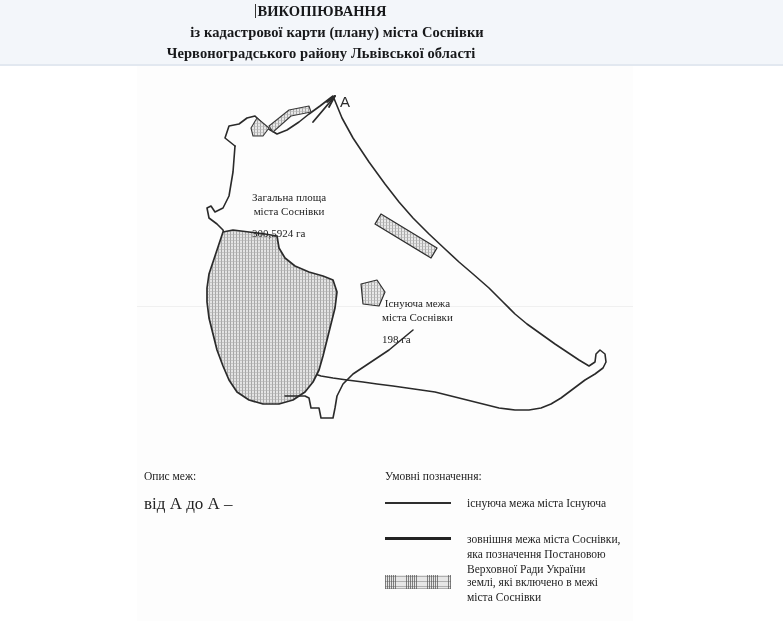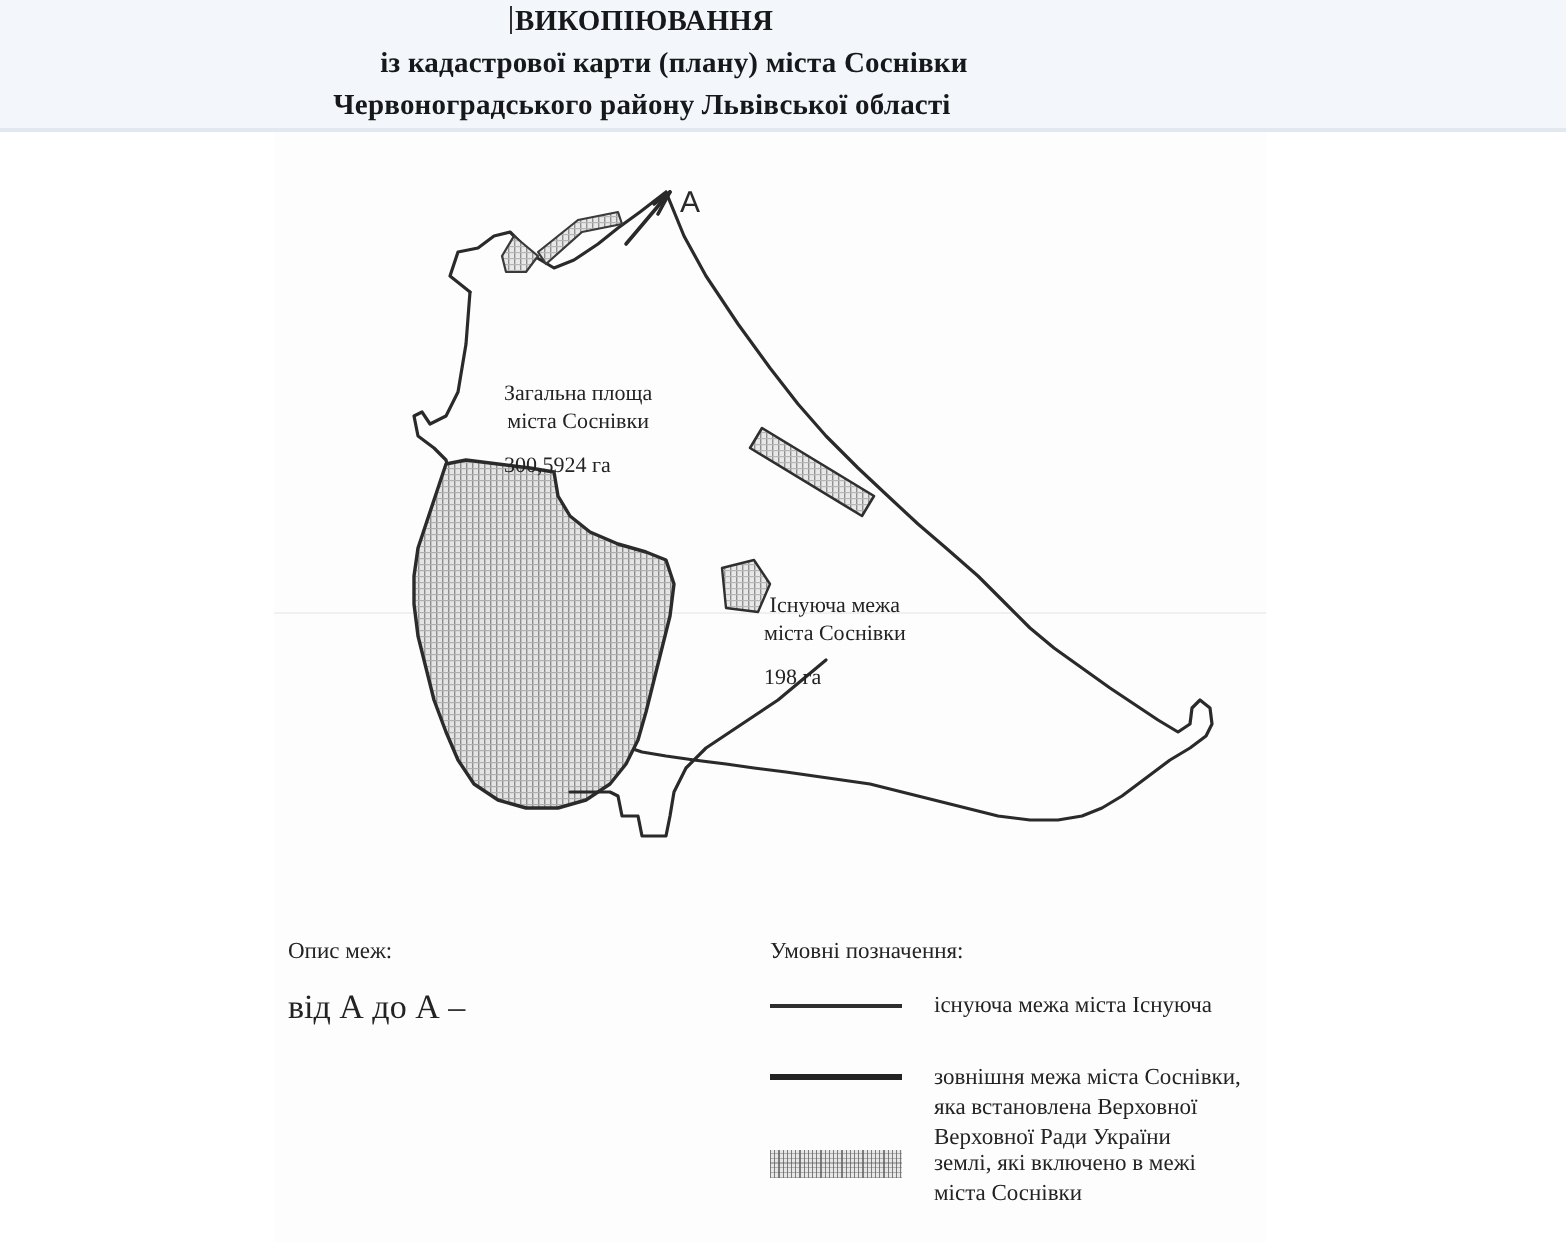--- a/index.html
+++ b/index.html
@@ -277,21 +277,21 @@
       <div class="legend-swatch swatch-line-thin"></div>
       <div class="legend-text">
         <div>існуюча межа міста Існуюча</div>
       </div>
     </div>
 
     <div class="legend-row" id="legend-row-1">
       <div class="legend-swatch swatch-line-thick"></div>
       <div class="legend-text">
         <div>зовнішня межа міста Соснівки,</div>
-        <div>яка встановлена Верховної</div>
+        <div>яка позначення Постановою</div>
         <div>Верховної Ради України</div>
       </div>
     </div>
 
     <div class="legend-row" id="legend-row-2">
       <div class="legend-swatch swatch-hatch"></div>
       <div class="legend-text">
         <div>землі, які включено в межі</div>
         <div>міста Соснівки</div>
       </div>

